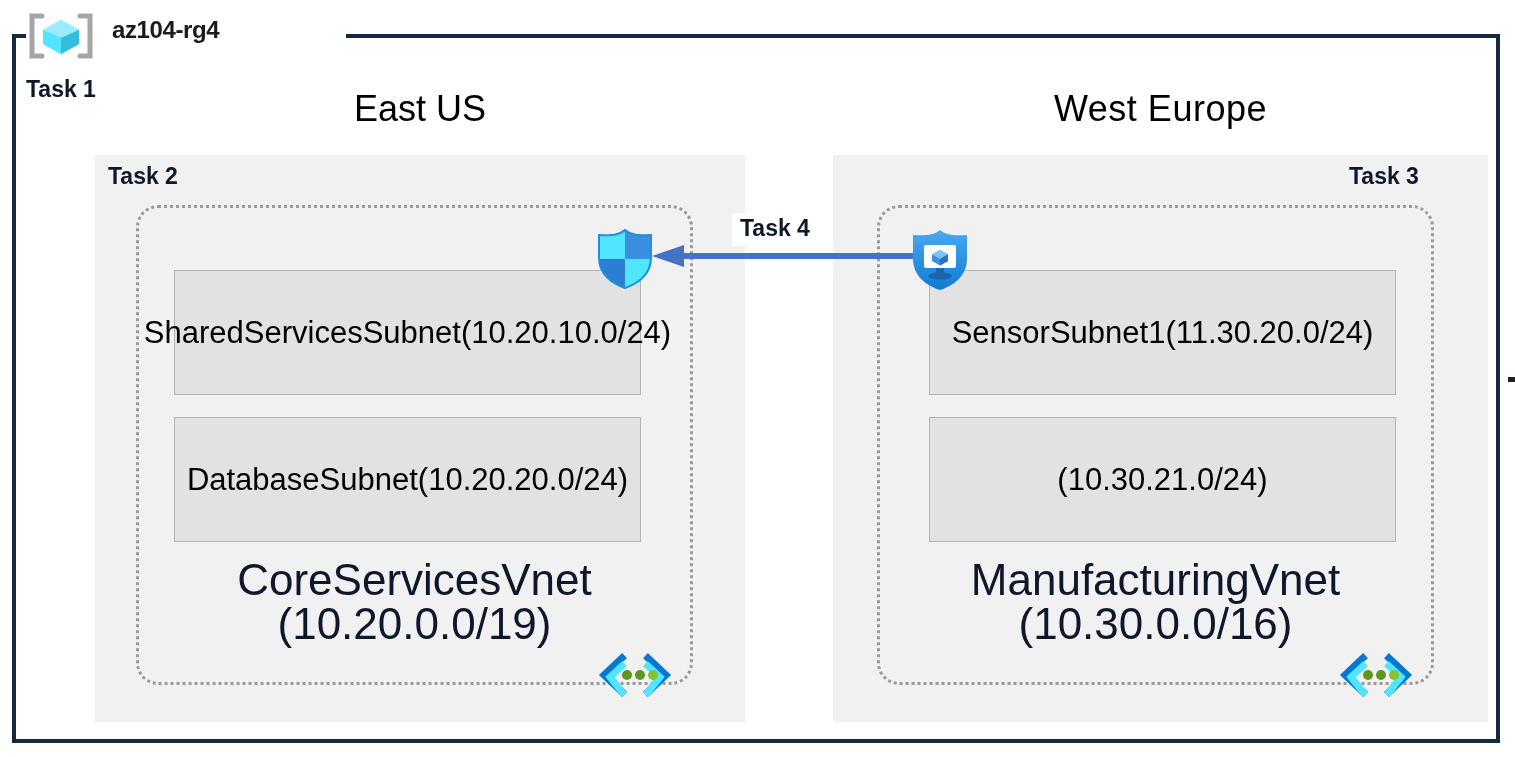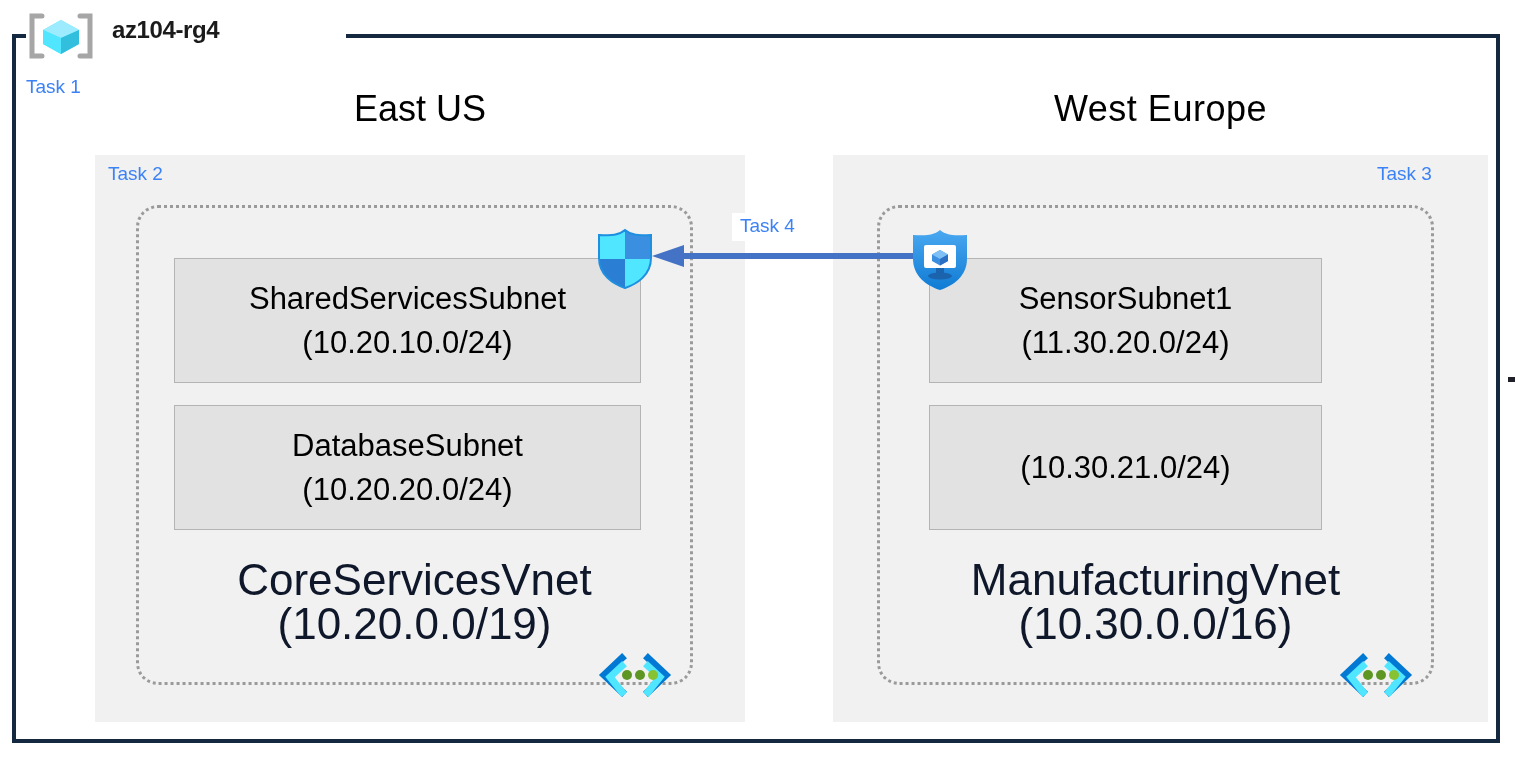--- a/index.html
+++ b/index.html
@@ -54,28 +54,28 @@
     font-size: 24px;
     font-weight: bold;
     color: #1b1b1b;
     letter-spacing: -0.4px;
     white-space: nowrap;
   }
 
   
   .task-label {
     position: absolute;
-    font-size: 19px;
-    font-weight: normal;
-    color: #3b82f6;
+    font-size: 23px;
+    font-weight: bold;
+    color: #0f172a;
     white-space: nowrap;
   }
   #task1-label { left: 26px;  top: 76px; }
   #task2-label { left: 108px; top: 163px; text-align: right; }
-  #task3-label { left: 1377px; top: 163px; }
+  #task3-label { left: 1349px; top: 163px; }
   #task4-label {
     left: 732px; top: 213px;
     background: #ffffff;
     padding: 2px 8px 4px 8px;
     z-index: 6;
     text-align: right;
   }
 
   
   .region-title {
@@ -135,32 +135,33 @@
     height: 46px;
   }
 
   
   .subnet-box {
     position: absolute;
     background: #e2e2e2;
     border: 1px solid #b4b4b4;
     box-sizing: border-box;
     display: flex;
-    flex-direction: column;
+    flex-direction: row;
     align-items: center;
     justify-content: center;
     font-size: 31px;
     line-height: 44px;
     color: #000000;
     white-space: nowrap;
+    margin-top: 12px;
   }
   .subnet-row-1 { top: 258px; height: 125px; }
   .subnet-row-2 { top: 405px; height: 125px; }
   .subnet-left  { left: 174px; width: 467px; }
-  .subnet-right { left: 929px; width: 393px; }
+  .subnet-right { left: 929px; width: 467px; }
 
   
   .shield-nsg {
     position: absolute;
     left: 595px;
     top: 228px;
     width: 60px;
     height: 62px;
     z-index: 5;
   }

